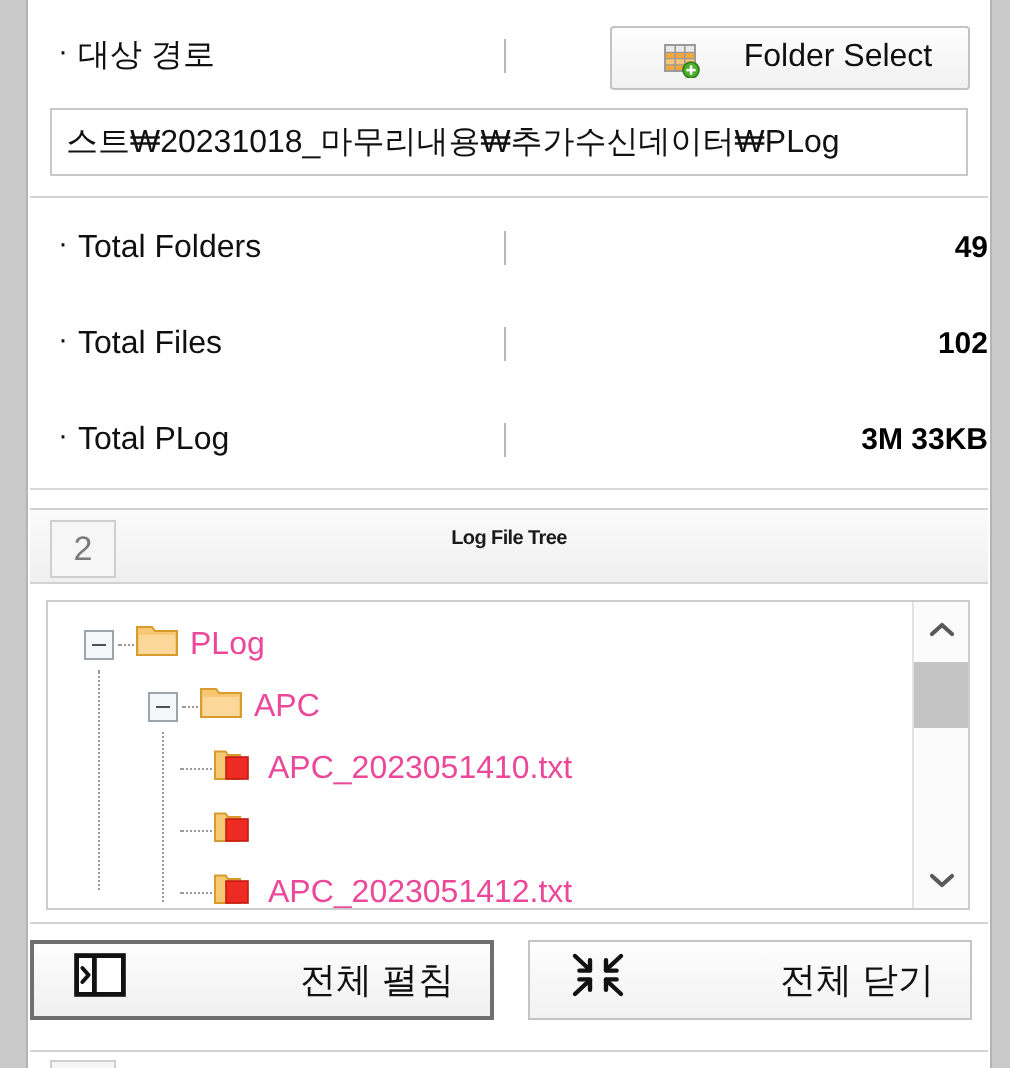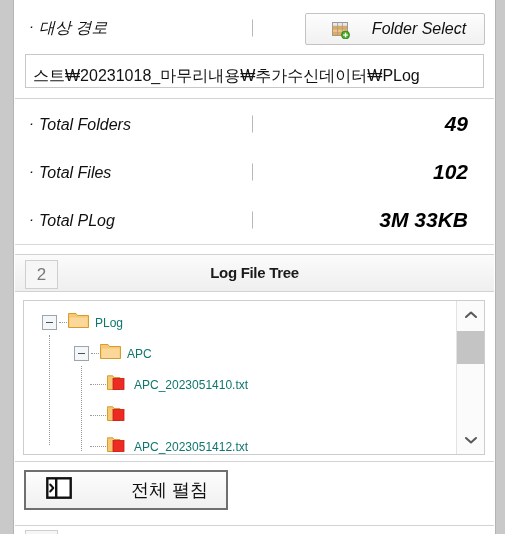--- a/index.html
+++ b/index.html
@@ -58,21 +58,20 @@
     background: #ffffff;
     border: 1px solid #d9d9d9;
     border-top: none;
     border-left: none;
     border-right: none;
   }
 
   .row {
     position: relative;
     height: 44px;
-    font-style: italic;
   }
   .row-label {
     position: absolute;
     left: 14px;
     top: 50%;
     transform: translateY(-50%);
     font-size: 16px;
     color: #101010;
     white-space: nowrap;
     letter-spacing: 0px;
@@ -88,24 +87,24 @@
     position: absolute;
     left: 237px;
     top: 50%;
     transform: translateY(-50%);
     width: 1px;
     height: 17px;
     background: #b8b8b8;
   }
   .row-value {
     position: absolute;
-    right: 26px;
+    right: 0;
     top: 50%;
     transform: translateY(-50%);
-    font-size: 21px;
+    font-size: 15px;
     font-weight: bold;
     color: #000000;
     white-space: nowrap;
   }
 
   
   .folder-btn {
     position: absolute;
     right: 9px;
     top: 7px;
@@ -138,21 +137,21 @@
   
   .path-box {
     position: absolute;
     left: 10px;
     top: 48px;
     width: 459px;
     height: 34px;
     background: #ffffff;
     border: 1px solid #c8c8c8;
     display: flex;
-    align-items: flex-end;
+    align-items: center;
   }
   .path-text {
     padding-left: 7px;
     font-size: 16px;
     color: #111111;
     white-space: nowrap;
     overflow: hidden;
   }
 
   .totals {
@@ -195,21 +194,21 @@
     justify-content: center;
     font-size: 17px;
     color: #7a7a7a;
     font-weight: normal;
   }
   .tree-title {
     position: absolute;
     left: 0; right: 0;
     top: 9px;
     text-align: center;
-    font-size: 15px;
+    font-size: 10px;
     font-weight: bold;
     color: #1a1a1a;
     letter-spacing: -0.3px;
   }
 
   
   .tree-body {
     position: absolute;
     left: 8px;
     top: 294px;
@@ -228,22 +227,22 @@
   }
   .tree-row {
     position: relative;
     height: 31px;
     display: flex;
     align-items: center;
     white-space: nowrap;
     cursor: pointer;
   }
   .tree-label {
-    font-size: 12px;
-    color: #0f766e;
+    font-size: 16px;
+    color: #ec4899;
   }
   .expander {
     width: 15px; height: 15px;
     border: 1px solid #9aa5ad;
     background: #f4f6f8;
     display: inline-flex;
     align-items: center;
     justify-content: center;
     margin-right: 2px;
     flex: 0 0 auto;
@@ -322,22 +321,22 @@
   }
   .big-btn {
     position: absolute;
     top: 8px;
     height: 40px;
     background: linear-gradient(#fdfdfd, #f2f2f2);
     border: 1px solid #c4c4c4;
     cursor: pointer;
   }
   .big-btn.primary {
-    left: 9px;
-    width: 204px;
+    left: 0;
+    width: 232px;
     border: 2px solid #6f6f6f;
     background: linear-gradient(#fdfdfd, #f0f0f0);
     text-decoration: underline;
   }
   .big-btn.secondary {
     left: 249px;
     width: 222px;
   }
   .big-btn-icon {
     position: absolute;
@@ -546,20 +545,37 @@
         <span class="big-btn-icon">
           <svg width="26" height="22" viewBox="0 0 26 22">
             <rect x="1.3" y="1.3" width="23.4" height="19.4" fill="#ffffff" stroke="#111111" stroke-width="2.4"></rect>
             <line x1="10.2" y1="1.3" x2="10.2" y2="20.7" stroke="#111111" stroke-width="2.4"></line>
             <polyline points="4.2,7.5 7.3,11 4.2,14.5" fill="none" stroke="#111111" stroke-width="2" stroke-linecap="round" stroke-linejoin="round"></polyline>
           </svg>
         </span>
         <span class="big-btn-label">전체 펼침</span>
       </div>
 
+      <div class="big-btn secondary">
+        <span class="big-btn-icon">
+          <svg width="28" height="24" viewBox="0 0 28 24">
+            <g stroke="#111111" stroke-width="2.2" stroke-linecap="round" stroke-linejoin="round" fill="none">
+              <line x1="2.5" y1="2.5" x2="10" y2="9.5"></line>
+              <polyline points="10,4.6 10,9.8 4.7,9.8"></polyline>
+              <line x1="25.5" y1="2.5" x2="18" y2="9.5"></line>
+              <polyline points="18,4.6 18,9.8 23.3,9.8"></polyline>
+              <line x1="2.5" y1="21.5" x2="10" y2="14.5"></line>
+              <polyline points="10,19.4 10,14.2 4.7,14.2"></polyline>
+              <line x1="25.5" y1="21.5" x2="18" y2="14.5"></line>
+              <polyline points="18,19.4 18,14.2 23.3,14.2"></polyline>
+            </g>
+          </svg>
+        </span>
+        <span class="big-btn-label">전체 닫기</span>
+      </div>
     </div>
 
     <div class="next-sliver">
       <div class="next-sliver-badge"></div>
     </div>
 
   </div>
 </div>
 
 </body></html>

